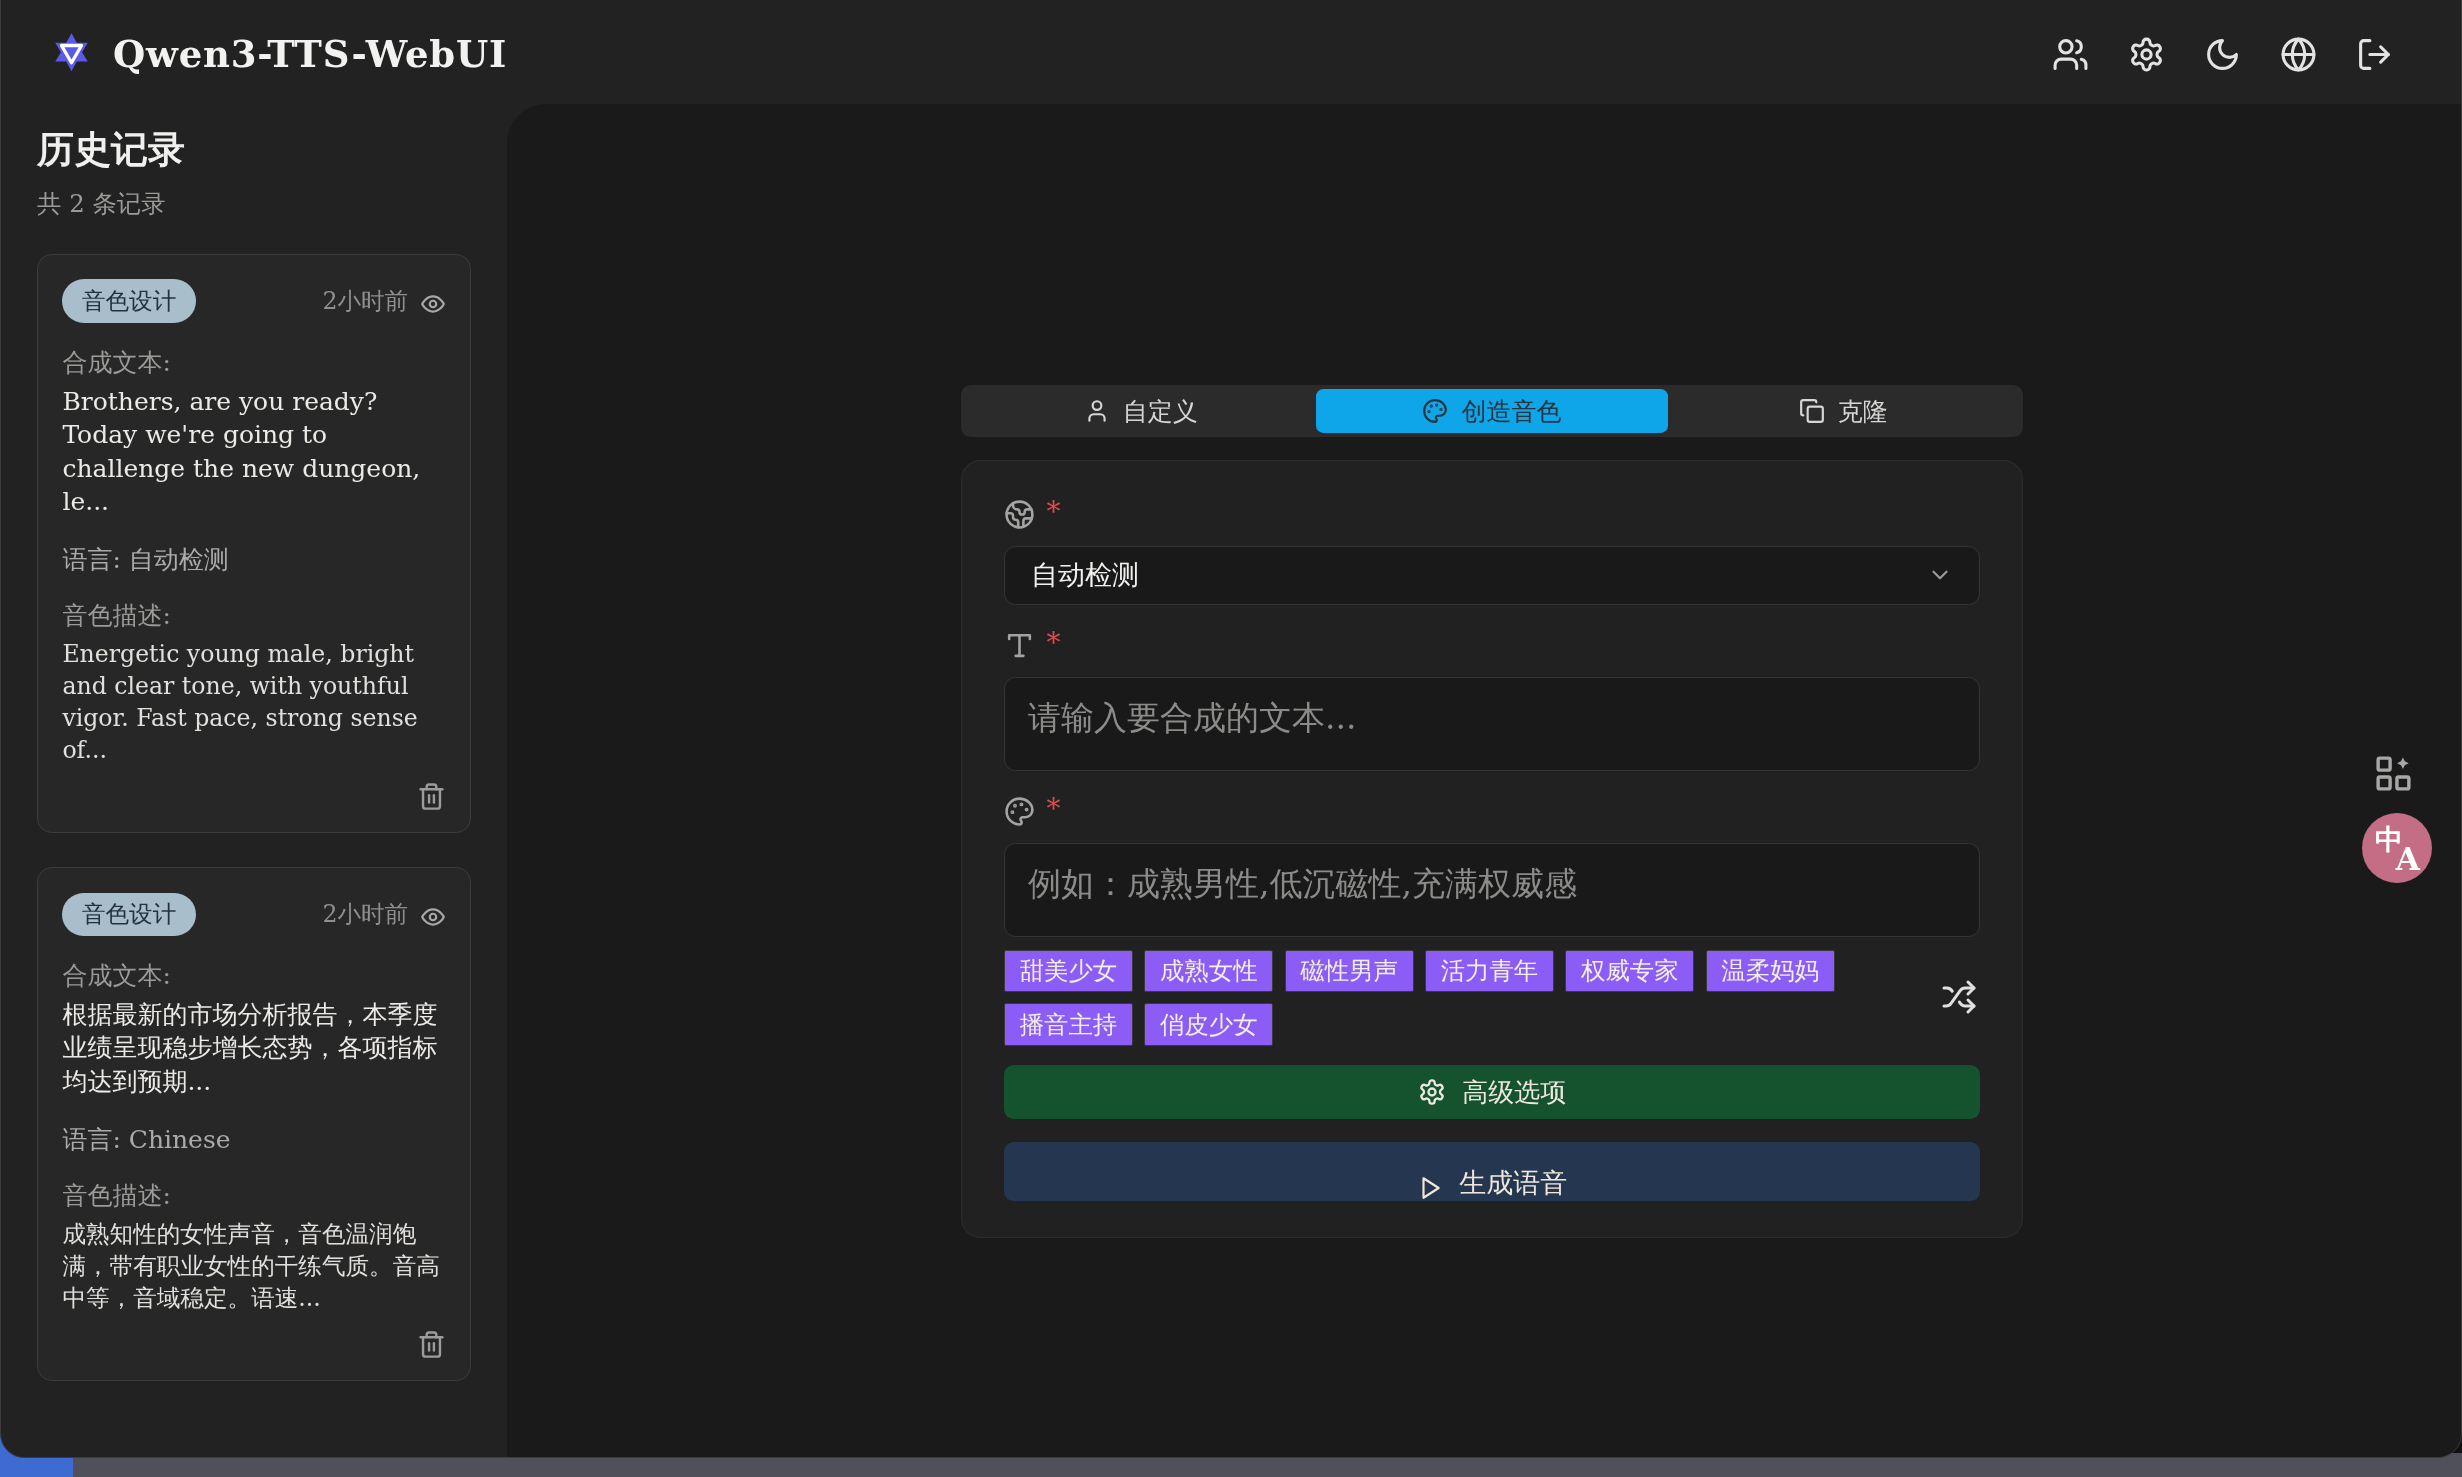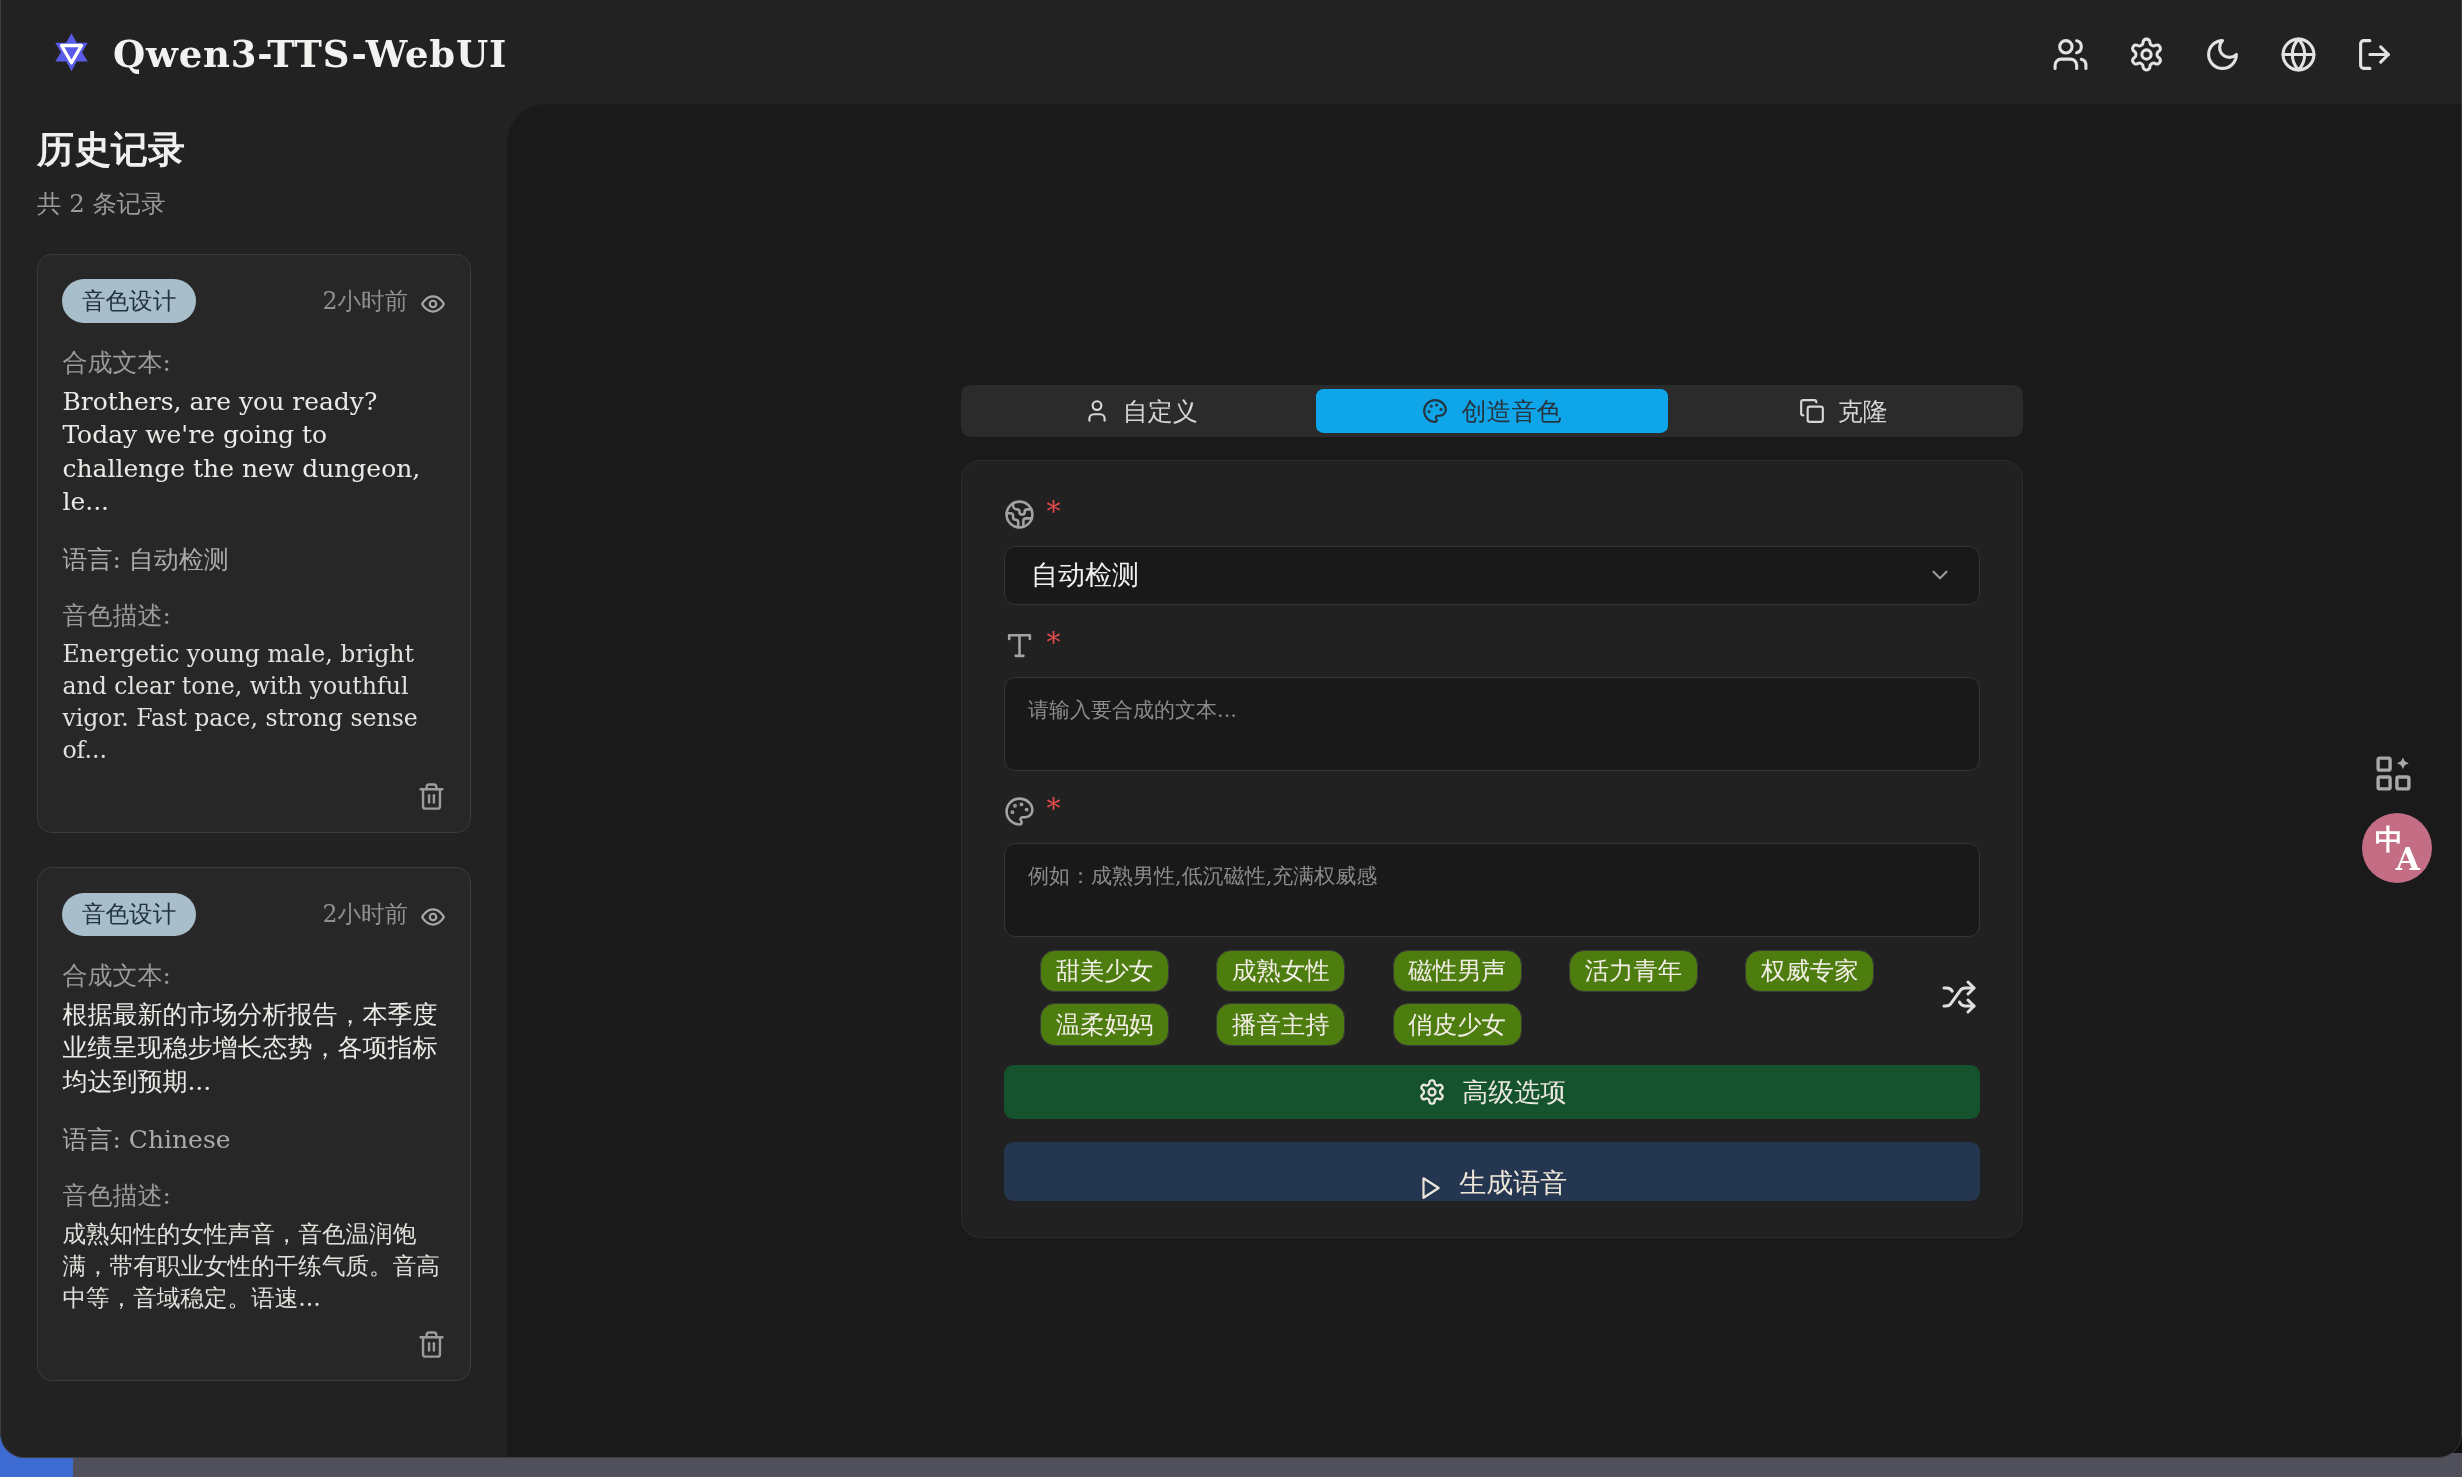--- a/index.html
+++ b/index.html
@@ -62,28 +62,28 @@
   .req { color:#e14b4b; font-size:28px; line-height:1; transform:translateY(-3.3px); }
   .mt { margin-top:24.4px; }
 
   .select { margin-top:14.7px; height:59px; background:#191919; border:1.6px solid #353535; border-radius:11.4px;
     display:flex; align-items:center; padding:0 26px; cursor:pointer; }
   .select-value { font-size:27px; color:#f0f0ee; flex:1; }
   .chev { width:26px; height:26px; color:#9a9a98; }
   .chev svg { width:100%; height:100%; }
 
   textarea.ta { margin-top:14.7px; width:100%; height:94px; background:#191919; border:1.6px solid #353535;
-    border-radius:11.4px; resize:none; padding:18px 23px; font-size:21px; color:#eaeae8;
+    border-radius:11.4px; resize:none; padding:18px 23px; font-size:33px; color:#eaeae8;
     font-family:"DejaVu Serif","Liberation Serif",serif; outline:none; display:block; }
   textarea.ta::placeholder { color:#8b8b89; }
 
   .chips-row { margin-top:13px; position:relative; padding-right:90px; }
   .chips { display:flex; flex-wrap:wrap; gap:11.4px 11.4px; max-width:928px; }
-  .chip { background:#4d7c0f; border:1.6px solid #3a3a3a; border-radius:15px; padding:4.1px 14.7px;
-    font-size:24.4px; color:#f2eee6; cursor:pointer; white-space:nowrap;margin-left:36px; }
+  .chip { background:#8b5cf6; border:1.6px solid #3a3a3a; border-radius:2px; padding:4.1px 14.7px;
+    font-size:24.4px; color:#f2eee6; cursor:pointer; white-space:nowrap; }
   .shuffle-btn { position:absolute; right:3.3px; top:29px; width:36px; height:36px; color:#e0e0de; cursor:pointer; }
   .shuffle-btn svg { width:100%; height:100%; }
 
   .adv-btn { margin-top:19.5px; height:54px; background:#14532d; border-radius:9.8px; display:flex;
     align-items:center; justify-content:center; gap:16.3px; font-size:26px; color:#ece8e0; cursor:pointer; }
   .adv-btn svg { width:28px; height:28px; }
 
   .gen-btn { margin-top:23px; height:59px; background:#253750; border-radius:9.8px; display:flex;
     align-items:flex-end; justify-content:center; gap:16.3px; font-size:27px; color:#efe8da; cursor:pointer; }
   .gen-btn svg { width:26px; height:26px; }

